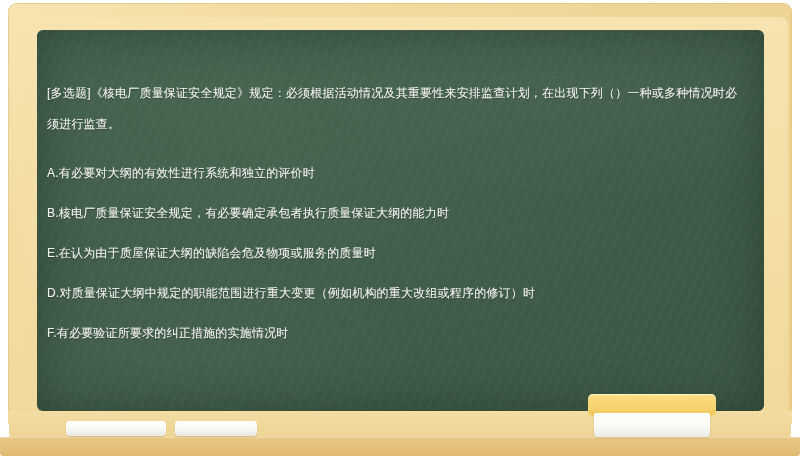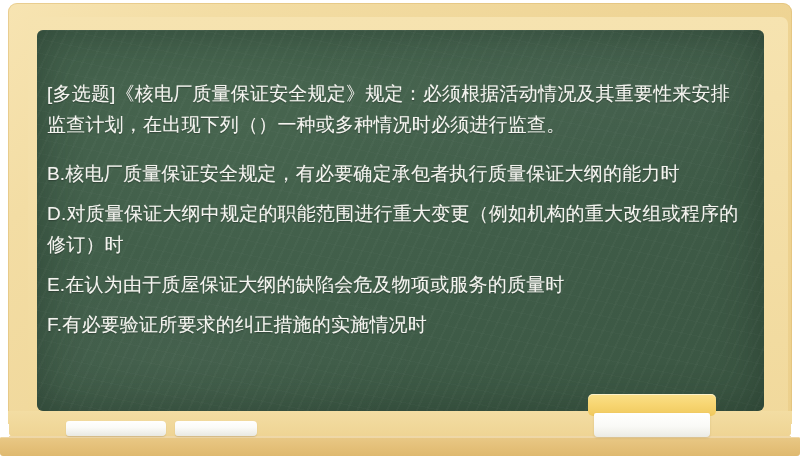--- a/index.html
+++ b/index.html
@@ -78,21 +78,21 @@
     position: absolute;
     left: 0;
     top: 0;
     right: 0;
     bottom: 0;
     padding: 48px 18px 10px 10px;
     box-sizing: border-box;
   }
   .question, .option {
     color: #f4f4ef;
-    font-size: 19px;
+    font-size: 12px;
     line-height: 31px;
     letter-spacing: .2px;
     text-shadow: 0 0 1px rgba(255,255,255,.35), 0 1px 1px rgba(20,35,26,.55);
     white-space: normal;
   }
   .question {
     margin: 0 0 18px 0;
   }
   .option {
     margin: 0 0 9px 0;
@@ -182,27 +182,28 @@
 
   <div class="frame">
     <div class="frame-bevel"></div>
   </div>
 
   <div class="board">
     <div class="board-text">
 
       <p class="question">[多选题]《核电厂质量保证安全规定》规定：必须根据活动情况及其重要性来安排监查计划，在出现下列（）一种或多种情况时必须进行监查。</p>
 
+      <p class="option">A.有必要对大纲的有效性进行系统和独立的评价时</p>
 
       <p class="option">B.核电厂质量保证安全规定，有必要确定承包者执行质量保证大纲的能力时</p>
 
 
+      <p class="option">E.在认为由于质屋保证大纲的缺陷会危及物项或服务的质量时</p>
+
       <p class="option">D.对质量保证大纲中规定的职能范围进行重大变更（例如机构的重大改组或程序的修订）时</p>
-
-      <p class="option">E.在认为由于质屋保证大纲的缺陷会危及物项或服务的质量时</p>
 
       <p class="option">F.有必要验证所要求的纠正措施的实施情况时</p>
 
     </div>
   </div>
 
   <div class="ledge-top"></div>
   <div class="ledge-front"></div>
 
   <div class="chalk chalk-1"></div>

